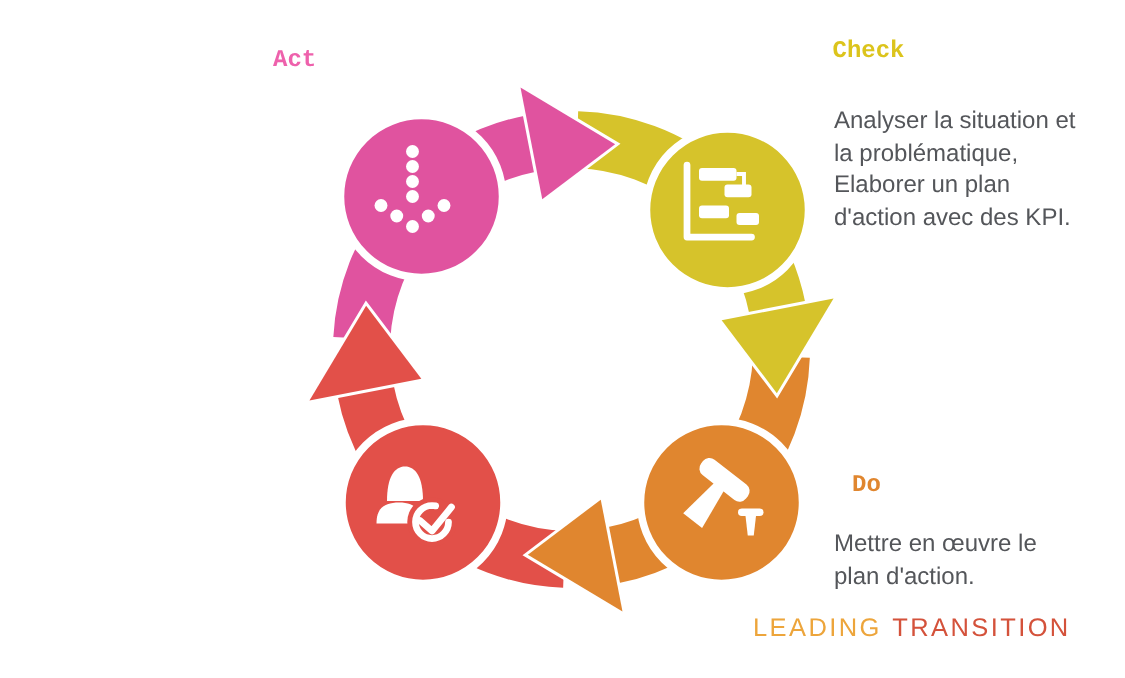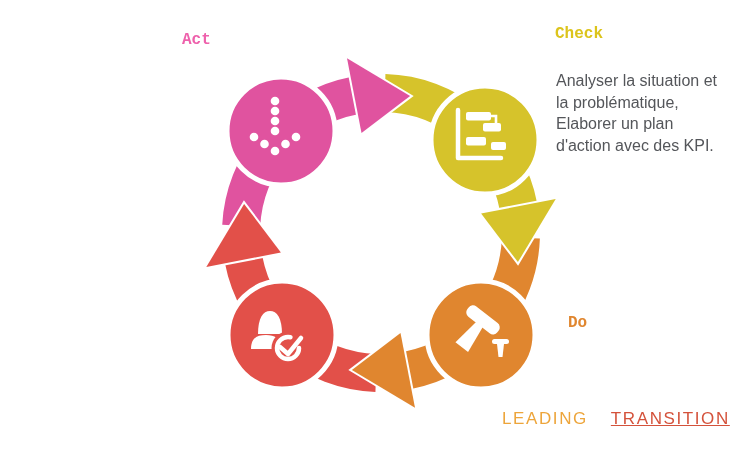--- a/index.html
+++ b/index.html
@@ -32,22 +32,22 @@
   .title-plan{left:555px;top:26px;color:var(--yellowTitle);}
   .desc-plan{left:556px;top:70px;}
   .title-check{left:131px;top:313px;color:var(--redTitle);}
   .desc-check{left:96px;top:352px;}
   .title-do{left:556px;top:315px;color:var(--orangeTitle);margin-left:12px;}
   .desc-do{left:556px;top:352px;}
   .logo{
     position:absolute;left:502px;top:410px;font-size:17px;line-height:1;
     letter-spacing:1.6px;white-space:nowrap;font-weight:400;
   }
-  .logo .w1{color:var(--logoLeft);margin-right:23px;}
-  .logo .w2{color:var(--logoRight);text-decoration:underline;}
+  .logo .w1{color:var(--logoLeft);margin-right:7px;}
+  .logo .w2{color:var(--logoRight);}
 </style>
 </head>
 <body>
 
 <div class="canvas">
 
   <svg class="cycle-svg" width="750" height="452" viewBox="0 0 750 452">
 
     <g>
       <path d="M241.2 225.7 A140 140 0 0 1 354.3 95.6" fill="none" stroke="var(--pink)" stroke-width="38"></path>
@@ -115,18 +115,20 @@
   <div class="title title-act">Act</div>
 
   <div class="title title-plan">Check</div>
   <div class="desc  desc-plan">Analyser la situation et
 la problématique,
 Elaborer un plan
 d'action avec des KPI.</div>
 
 
   <div class="title title-do">Do</div>
+  <div class="desc  desc-do">Mettre en œuvre le
+plan d'action.</div>
 
   <div class="logo">
     <span class="w1">LEADING</span><span class="w2">TRANSITION</span>
   </div>
 
 </div>
 
 </body></html>

